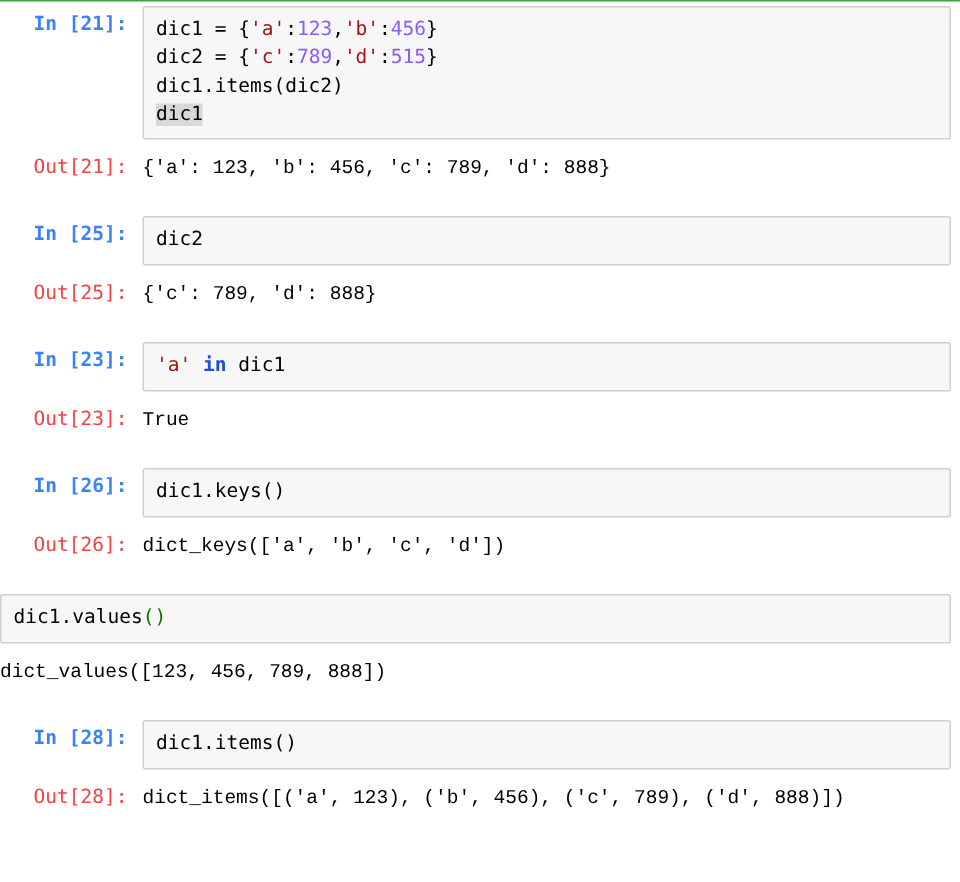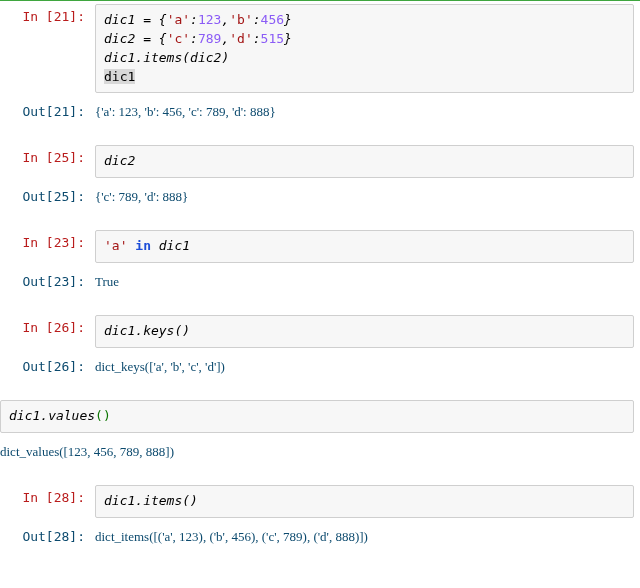--- a/index.html
+++ b/index.html
@@ -20,52 +20,53 @@
   }
   .prompt {
     width: 95px;
     min-width: 95px;
     text-align: right;
     padding: 8px 10px 8px 0;
     font-family: monospace;
     box-sizing: border-box;
   }
   .prompt-in {
-    color: #b91c1c;
+    color: #3b82f6;
+    font-weight: bold;
   }
   .prompt-out {
-    color: #0c4a6e;
+    color: #ef4444;
   }
   .code-area {
     flex: 1;
     border: 1px solid #cfcfcf;
     background: #f7f7f7;
     padding: 6px 8px;
     margin: 3px 6px 3px 0;
     border-radius: 2px;
     font-family: monospace;
     white-space: pre;
     line-height: 1.45;
     overflow: hidden;
   }
   .output-area {
     flex: 1;
     padding: 8px 8px 8px 0;
-    font-family: Liberation Serif, serif;
+    font-family: Liberation Mono, monospace;
     white-space: pre;
-    color: #0c4a6e;
+    color: #000000;
   }
   .spacer {
     height: 14px;
   }
   
   .s  { color: #a31515; } 
   .n  { color: #8b5cf6; } 
   .k  { color: #1d4ed8; font-weight: bold; } 
-  .p  { color: #000000; font-style: italic; } 
+  .p  { color: #000000; } 
   .sel { background: #d8d8d8; } 
   .paren-hl { color: #0b7500; }
 </style>
 </head>
 <body>
 
 <div class="top-line"></div>
 
 <div class="cell">
   <div class="prompt prompt-in">In [21]:</div>

